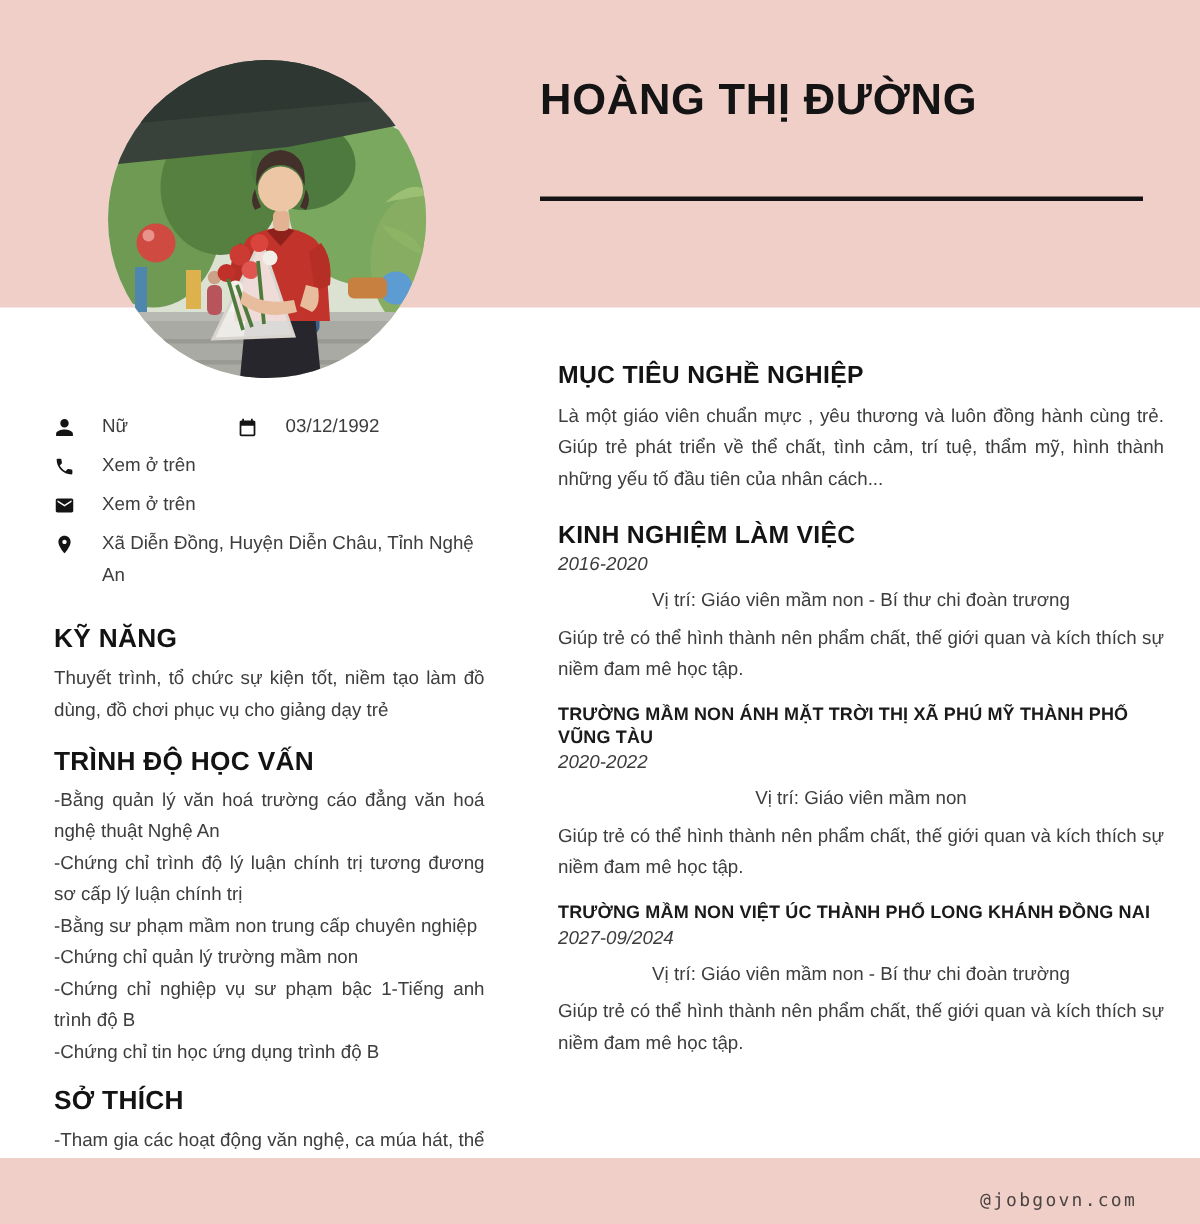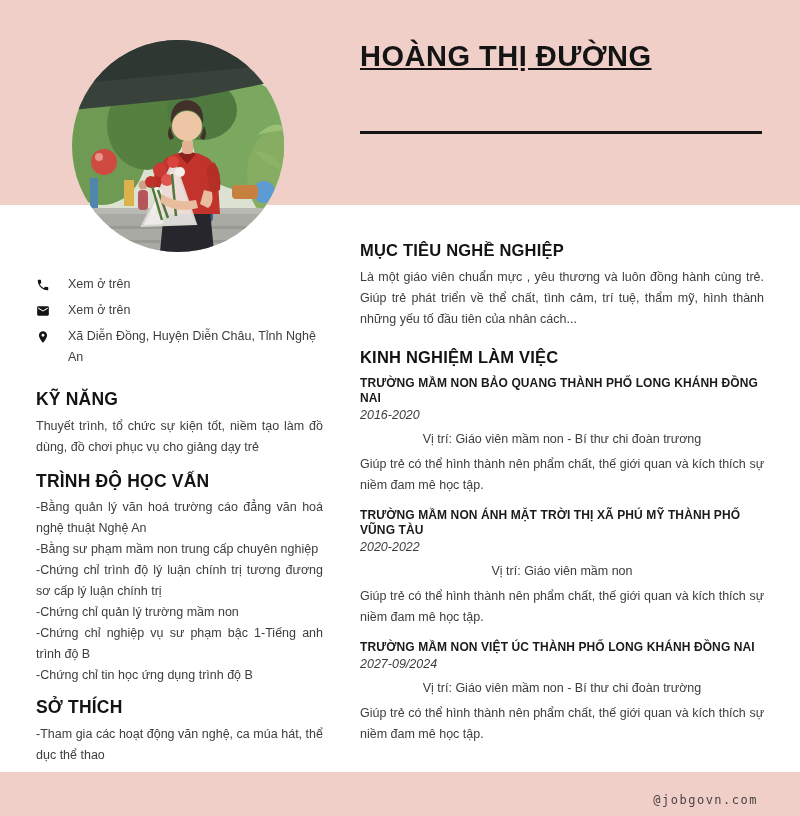--- a/index.html
+++ b/index.html
@@ -39,26 +39,25 @@
     left: 72px; top: 40px;
     width: 212px; height: 212px;
     border-radius: 50%;
     overflow: hidden;
     background: #dce2d1;
   }
   .photo-wrap svg { display: block; }
   
   .name {
     position: absolute;
-    left: 360px; top: 40px;
+    left: 360px; top: 51px;
     font-size: 29px;
     font-weight: bold;
     color: #141414;
     letter-spacing: 0.5px;
-    text-decoration: underline;
   }
   .job-title {
     position: absolute;
     left: 360px; top: 87px;
     font-size: 15.5px;
     font-weight: bold;
     color: #181818;
     letter-spacing: 0.3px;
   }
   .header-rule {
@@ -71,21 +70,21 @@
   .left-col {
     position: absolute;
     left: 36px; top: 274px;
     width: 287px;
     color: #3d3d3d;
     font-size: 12.5px;
     line-height: 21px;
   }
   .right-col {
     position: absolute;
-    left: 360px; top: 240px;
+    left: 372px; top: 240px;
     width: 404px;
     color: #3d3d3d;
     font-size: 12.5px;
     line-height: 21px;
   }
   h2.section {
     font-size: 17.5px;
     line-height: 22px;
     font-weight: bold;
     color: #131313;
@@ -206,20 +205,36 @@
 
   <div class="name">HOÀNG THỊ ĐƯỜNG</div>
   <div class="header-rule"></div>
 
   <div class="left-col">
 
     <div class="contact">
       <div class="c-row">
         <span class="ic">
           <svg viewBox="0 0 24 24">
+              <path d="M12 12c2.7 0 4.8-2.1 4.8-4.8S14.7 2.4 12 2.4 7.2 4.5 7.2 7.2 9.3 12 12 12zm0 2.4c-3.2 0-9.6 1.6-9.6 4.8v2.4h19.2v-2.4c0-3.2-6.4-4.8-9.6-4.8z"></path>
+            </svg>
+        </span>
+        <span class="c-val">Nữ</span>
+        <span class="c-pair2">
+          <span class="ic">
+            <svg viewBox="0 0 24 24">
+                <path d="M19 4h-1V2h-2v2H8V2H6v2H5c-1.1 0-2 .9-2 2v14c0 1.1.9 2 2 2h14c1.1 0 2-.9 2-2V6c0-1.1-.9-2-2-2zm0 16H5V10h14v10z"></path>
+              </svg>
+          </span>
+          <span class="c-val">03/12/1992</span>
+        </span>
+      </div>
+      <div class="c-row">
+        <span class="ic">
+          <svg viewBox="0 0 24 24">
               <path d="M6.62 10.79c1.44 2.83 3.76 5.14 6.59 6.59l2.2-2.2c.27-.27.67-.36 1.02-.24 1.12.37 2.33.57 3.57.57.55 0 1 .45 1 1V20c0 .55-.45 1-1 1-9.39 0-17-7.61-17-17 0-.55.45-1 1-1h3.5c.55 0 1 .45 1 1 0 1.25.2 2.45.57 3.57.11.35.03.74-.25 1.02l-2.2 2.2z"></path>
             </svg>
         </span>
         <span class="c-val">Xem ở trên</span>
       </div>
       <div class="c-row">
         <span class="ic">
           <svg viewBox="0 0 24 24">
               <path d="M20 4H4c-1.1 0-1.99.9-1.99 2L2 18c0 1.1.9 2 2 2h16c1.1 0 2-.9 2-2V6c0-1.1-.9-2-2-2zm0 4l-8 5-8-5V6l8 5 8-5v2z"></path>
             </svg>
@@ -235,40 +250,39 @@
         <span class="c-val">Xã Diễn Đồng, Huyện Diễn Châu, Tỉnh Nghệ An</span>
       </div>
     </div>
 
     <h2 class="section h-skills">KỸ NĂNG</h2>
     <p class="skills-text justify">Thuyết trình, tổ chức sự kiện tốt, niềm tạo làm đồ dùng, đồ chơi phục vụ cho giảng dạy trẻ</p>
 
     <h2 class="section h-edu">TRÌNH ĐỘ HỌC VẤN</h2>
     <div class="edu-list">
       <div class="justify">-Bằng quản lý văn hoá trường cáo đẳng văn hoá nghệ thuật Nghệ An</div>
+      <div class="justify">-Chứng chỉ trình độ lý luận chính trị tương đương sơ cấp lý luận chính trị</div>
       <div class="justify">-Bằng sư phạm mầm non trung cấp chuyên nghiệp</div>
-      <div class="justify">-Chứng chỉ trình độ lý luận chính trị tương đương sơ cấp lý luận chính trị</div>
       <div class="justify">-Chứng chỉ quản lý trường mầm non</div>
       <div class="justify">-Chứng chỉ nghiệp vụ sư phạm bậc 1-Tiếng anh trình độ B</div>
       <div class="justify">-Chứng chỉ tin học ứng dụng trình độ B</div>
     </div>
 
     <h2 class="section h-hobby">SỞ THÍCH</h2>
     <p class="hobby-text justify">-Tham gia các hoạt động văn nghệ, ca múa hát, thể dục thể thao</p>
   </div>
 
   <div class="right-col">
 
     <h2 class="section">MỤC TIÊU NGHỀ NGHIỆP</h2>
     <p class="objective-text justify">Là một giáo viên chuẩn mực , yêu thương và luôn đồng hành cùng trẻ. Giúp trẻ phát triển về thể chất, tình cảm, trí tuệ, thẩm mỹ, hình thành những yếu tố đầu tiên của nhân cách...</p>
 
     <h2 class="section h-exp">KINH NGHIỆM LÀM VIỆC</h2>
 
     <div class="job">
-      <div class="job-company">TRƯỜNG MẦM NON BẢO QUANG THÀNH PHỐ LONG KHÁNH ĐỒNG NAI</div>
       <div class="job-period">2016-2020</div>
       <div class="job-position">Vị trí: Giáo viên mầm non - Bí thư chi đoàn trương</div>
       <div class="job-desc justify">Giúp trẻ có thể hình thành nên phẩm chất, thế giới quan và kích thích sự niềm đam mê học tập.</div>
     </div>
 
     <div class="job">
       <div class="job-company">TRƯỜNG MẦM NON ÁNH MẶT TRỜI THỊ XÃ PHÚ MỸ THÀNH PHỐ VŨNG TÀU</div>
       <div class="job-period">2020-2022</div>
       <div class="job-position">Vị trí: Giáo viên mầm non</div>
       <div class="job-desc justify">Giúp trẻ có thể hình thành nên phẩm chất, thế giới quan và kích thích sự niềm đam mê học tập.</div>

